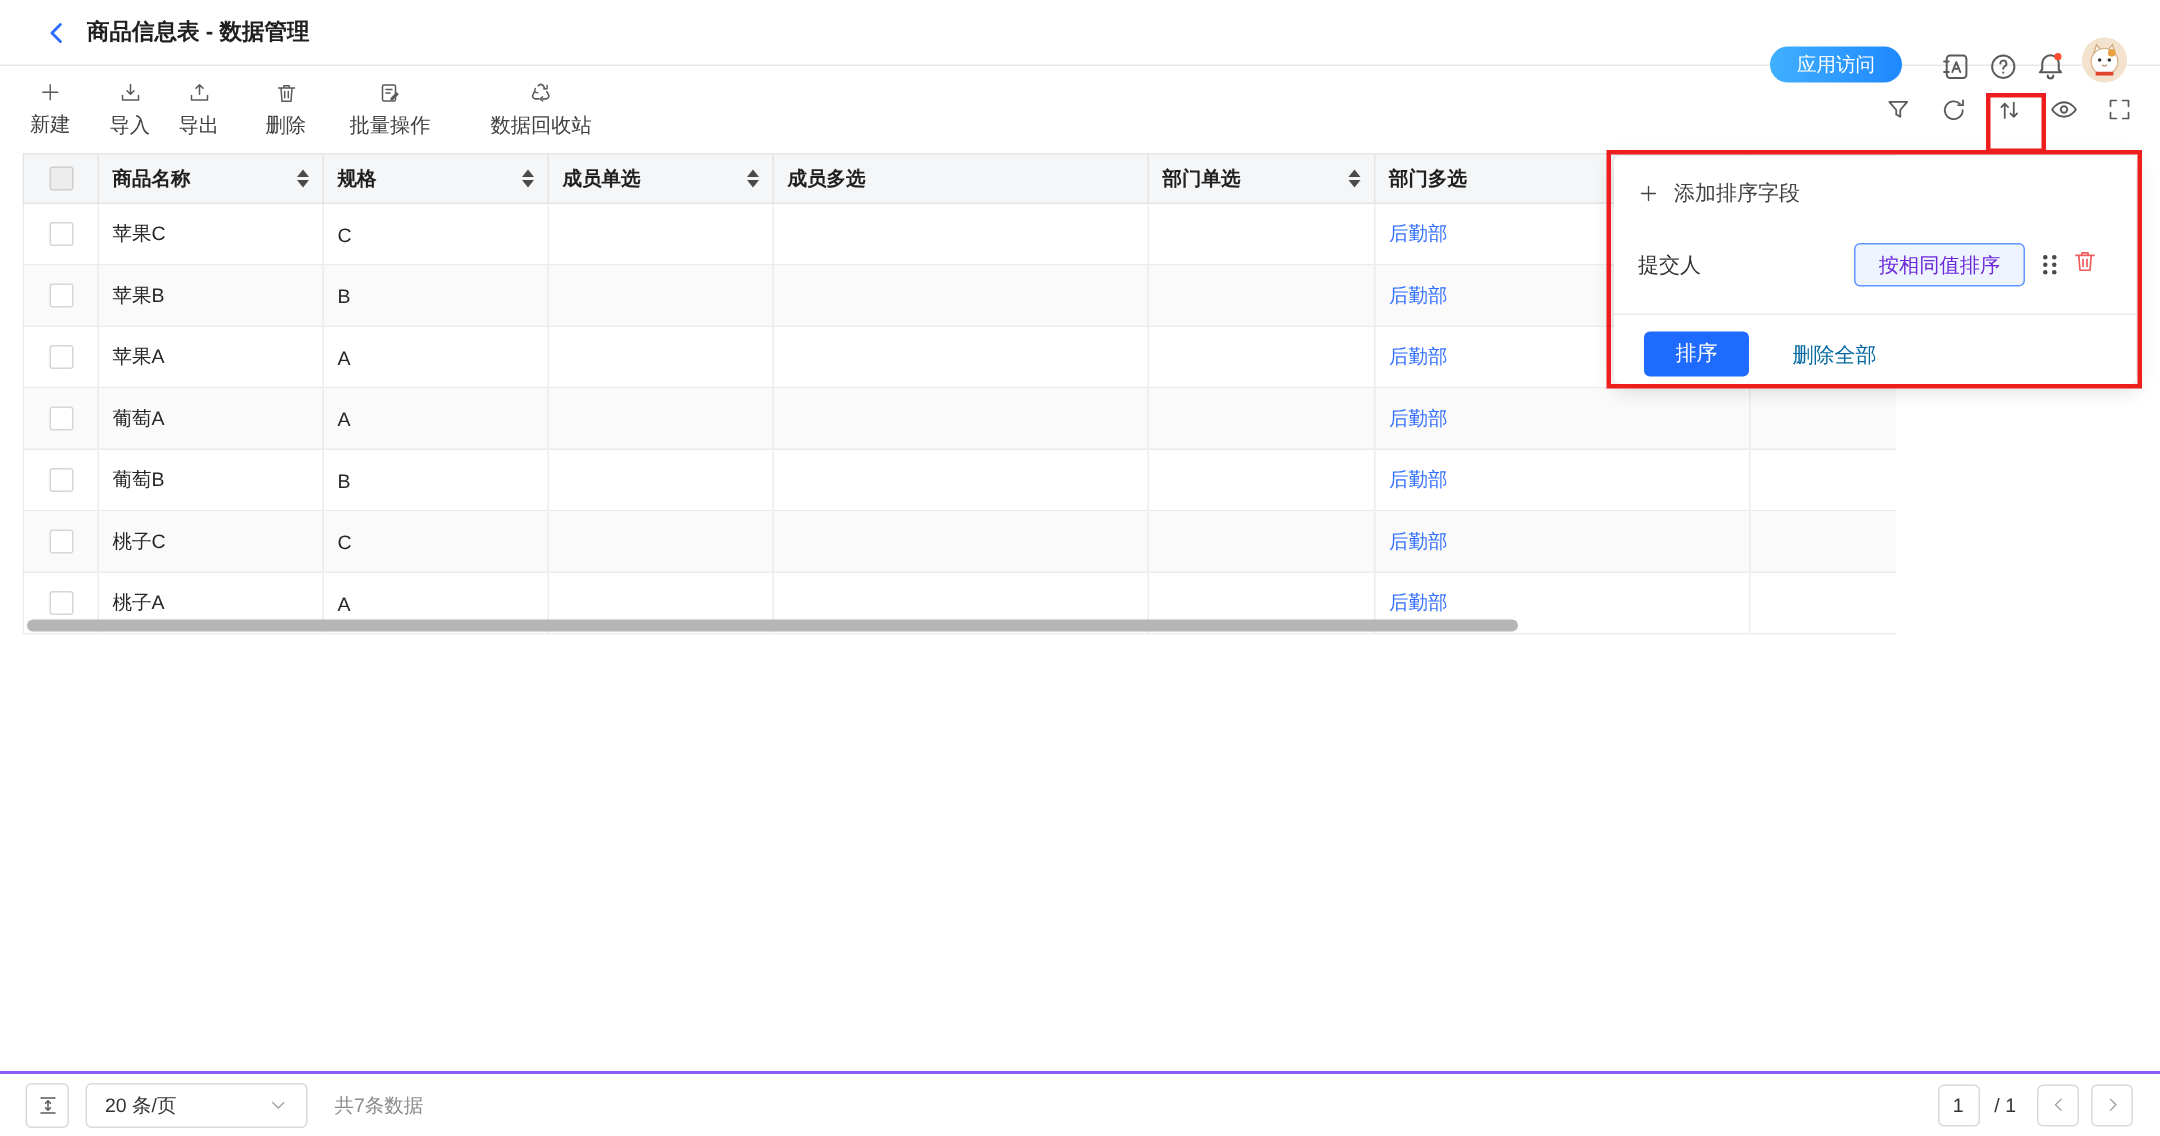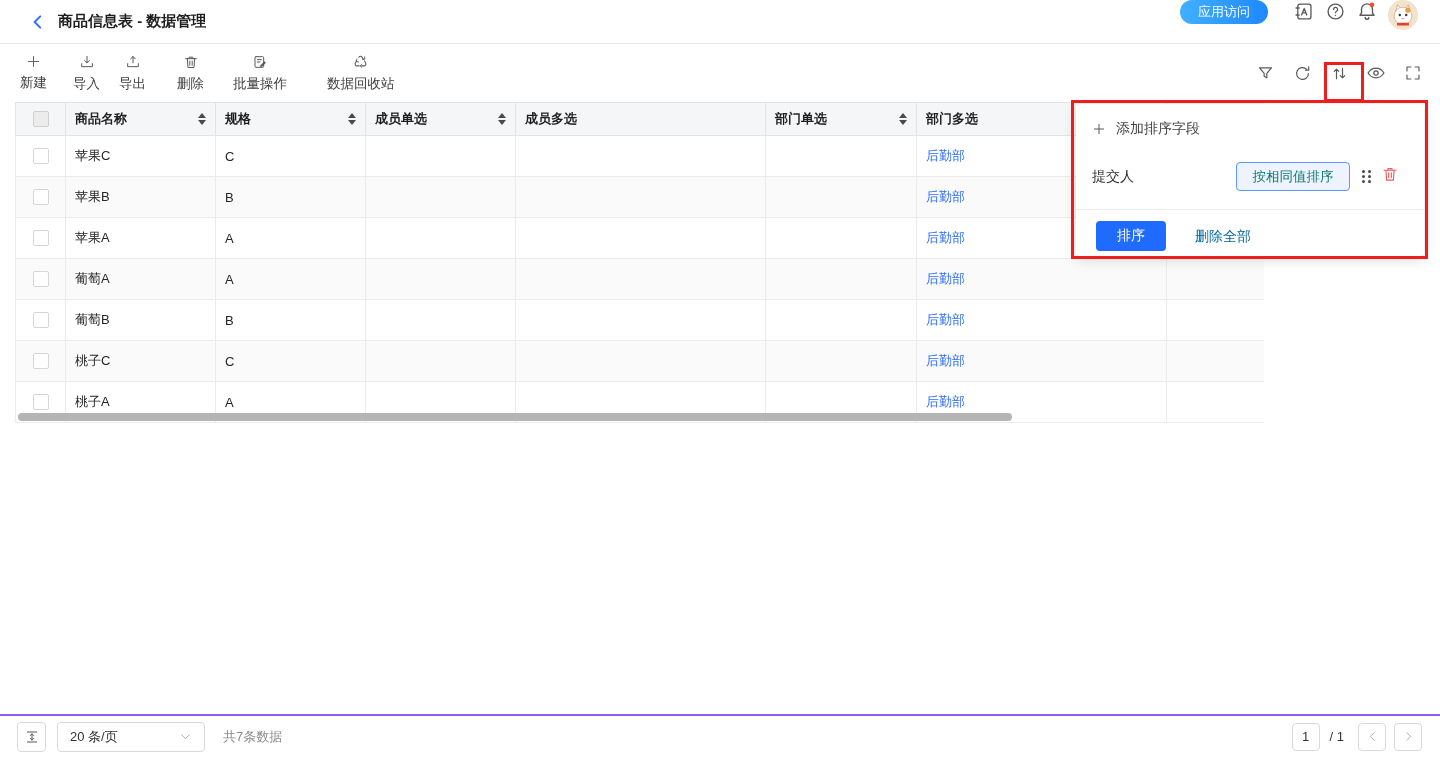--- a/index.html
+++ b/index.html
@@ -5,21 +5,21 @@
   * { margin:0; padding:0; box-sizing:border-box; }
   html,body { width:1440px; height:757px; overflow:hidden; background:#fff;
     font-family:"Liberation Sans","DejaVu Sans",sans-serif; color:#262626; }
   .screen { position:relative; width:1440px; height:757px; background:#fff; }
 
   
   .topbar { position:absolute; top:0; left:0; right:0; height:44px;
     border-bottom:1px solid #e9e9e9; display:flex; align-items:center; background:#fff; z-index:5; }
   .back-btn { margin-left:28px; width:20px; height:20px; display:flex; align-items:center; justify-content:center; cursor:pointer; }
   .page-title { margin-left:10px; font-size:15px; font-weight:700; color:#1f1f1f; }
-  .topbar-right { position:absolute; right:22px; top:0; height:44px; display:flex; align-items:flex-start; gap:10px; }
+  .topbar-right { position:absolute; right:22px; top:11px; height:44px; display:flex; align-items:flex-end; gap:10px; }
   .app-access { height:24px; padding:0 18px; border-radius:13px; border:none;
     background:linear-gradient(90deg,#41b0ff,#1e88ff); color:#fff; font-size:13px;
     display:flex; align-items:center; cursor:pointer; margin-right:14px; }
   .top-icon { width:22px; height:22px; display:flex; align-items:center; justify-content:center; cursor:pointer; }
   .avatar { width:30px; height:30px; border-radius:50%; overflow:hidden; background:#f3e2cd; cursor:pointer; }
 
   
   .toolbar { position:absolute; top:44px; left:0; right:0; height:58px; display:flex; align-items:center; background:#fff; }
   .tool-item { display:flex; align-items:center; gap:5px; font-size:13.5px; color:#404040; cursor:pointer; white-space:nowrap;flex-direction:column; }
   .toolbar-right { position:absolute; right:17px; top:0; height:58px; display:flex; align-items:center; gap:17px; }
@@ -49,21 +49,21 @@
   
   .hscrollbar { position:absolute; left:18px; top:413px; width:994px; height:8px;
     background:#b5b5b5; border-radius:4px; cursor:pointer; z-index:4; }
 
   
   .sort-popup { position:absolute; left:1076px; top:104px; width:348px; height:152px; background:#fff;
     border-radius:4px; box-shadow:0 3px 14px rgba(0,0,0,.16); z-index:10; }
   .popup-add { position:absolute; left:16px; top:16px; display:flex; align-items:center; gap:10px;
     font-size:14px; color:#424242; cursor:pointer; }
   .same-value-btn { position:absolute; left:160px; top:58px; width:114px; height:29px; border-radius:4px;
-    border:1px solid #5e95ff; background:#edf4ff; color:#0f766e; font-size:13.5px; cursor:pointer; }
+    border:1px solid #5e95ff; background:#edf4ff; color:#6d28d9; font-size:13.5px; cursor:pointer; }
   .drag-handle { position:absolute; left:286px; top:66px; display:grid; grid-template-columns:3px 3px;
     grid-auto-rows:3px; gap:2px 3px; cursor:grab; }
   .drag-handle i { width:3px; height:3px; background:#4a4a4a; border-radius:50%; }
   .popup-trash { position:absolute; left:305px; top:61px; width:20px; height:20px; cursor:pointer; }
   .popup-divider { position:absolute; left:0; top:105px; width:100%; height:1px; background:#ebebeb; }
   .sort-btn { position:absolute; left:20px; top:117px; width:70px; height:30px; border:none; border-radius:4px;
     background:#1f6bff; color:#fff; font-size:14px; cursor:pointer; }
   .delete-all { position:absolute; left:119px; top:124px; font-size:14px; color:#0369a1; cursor:pointer; } 
   .field-label-pos { position:absolute; left:16px; top:64px; font-size:14px; color:#333; }
 

